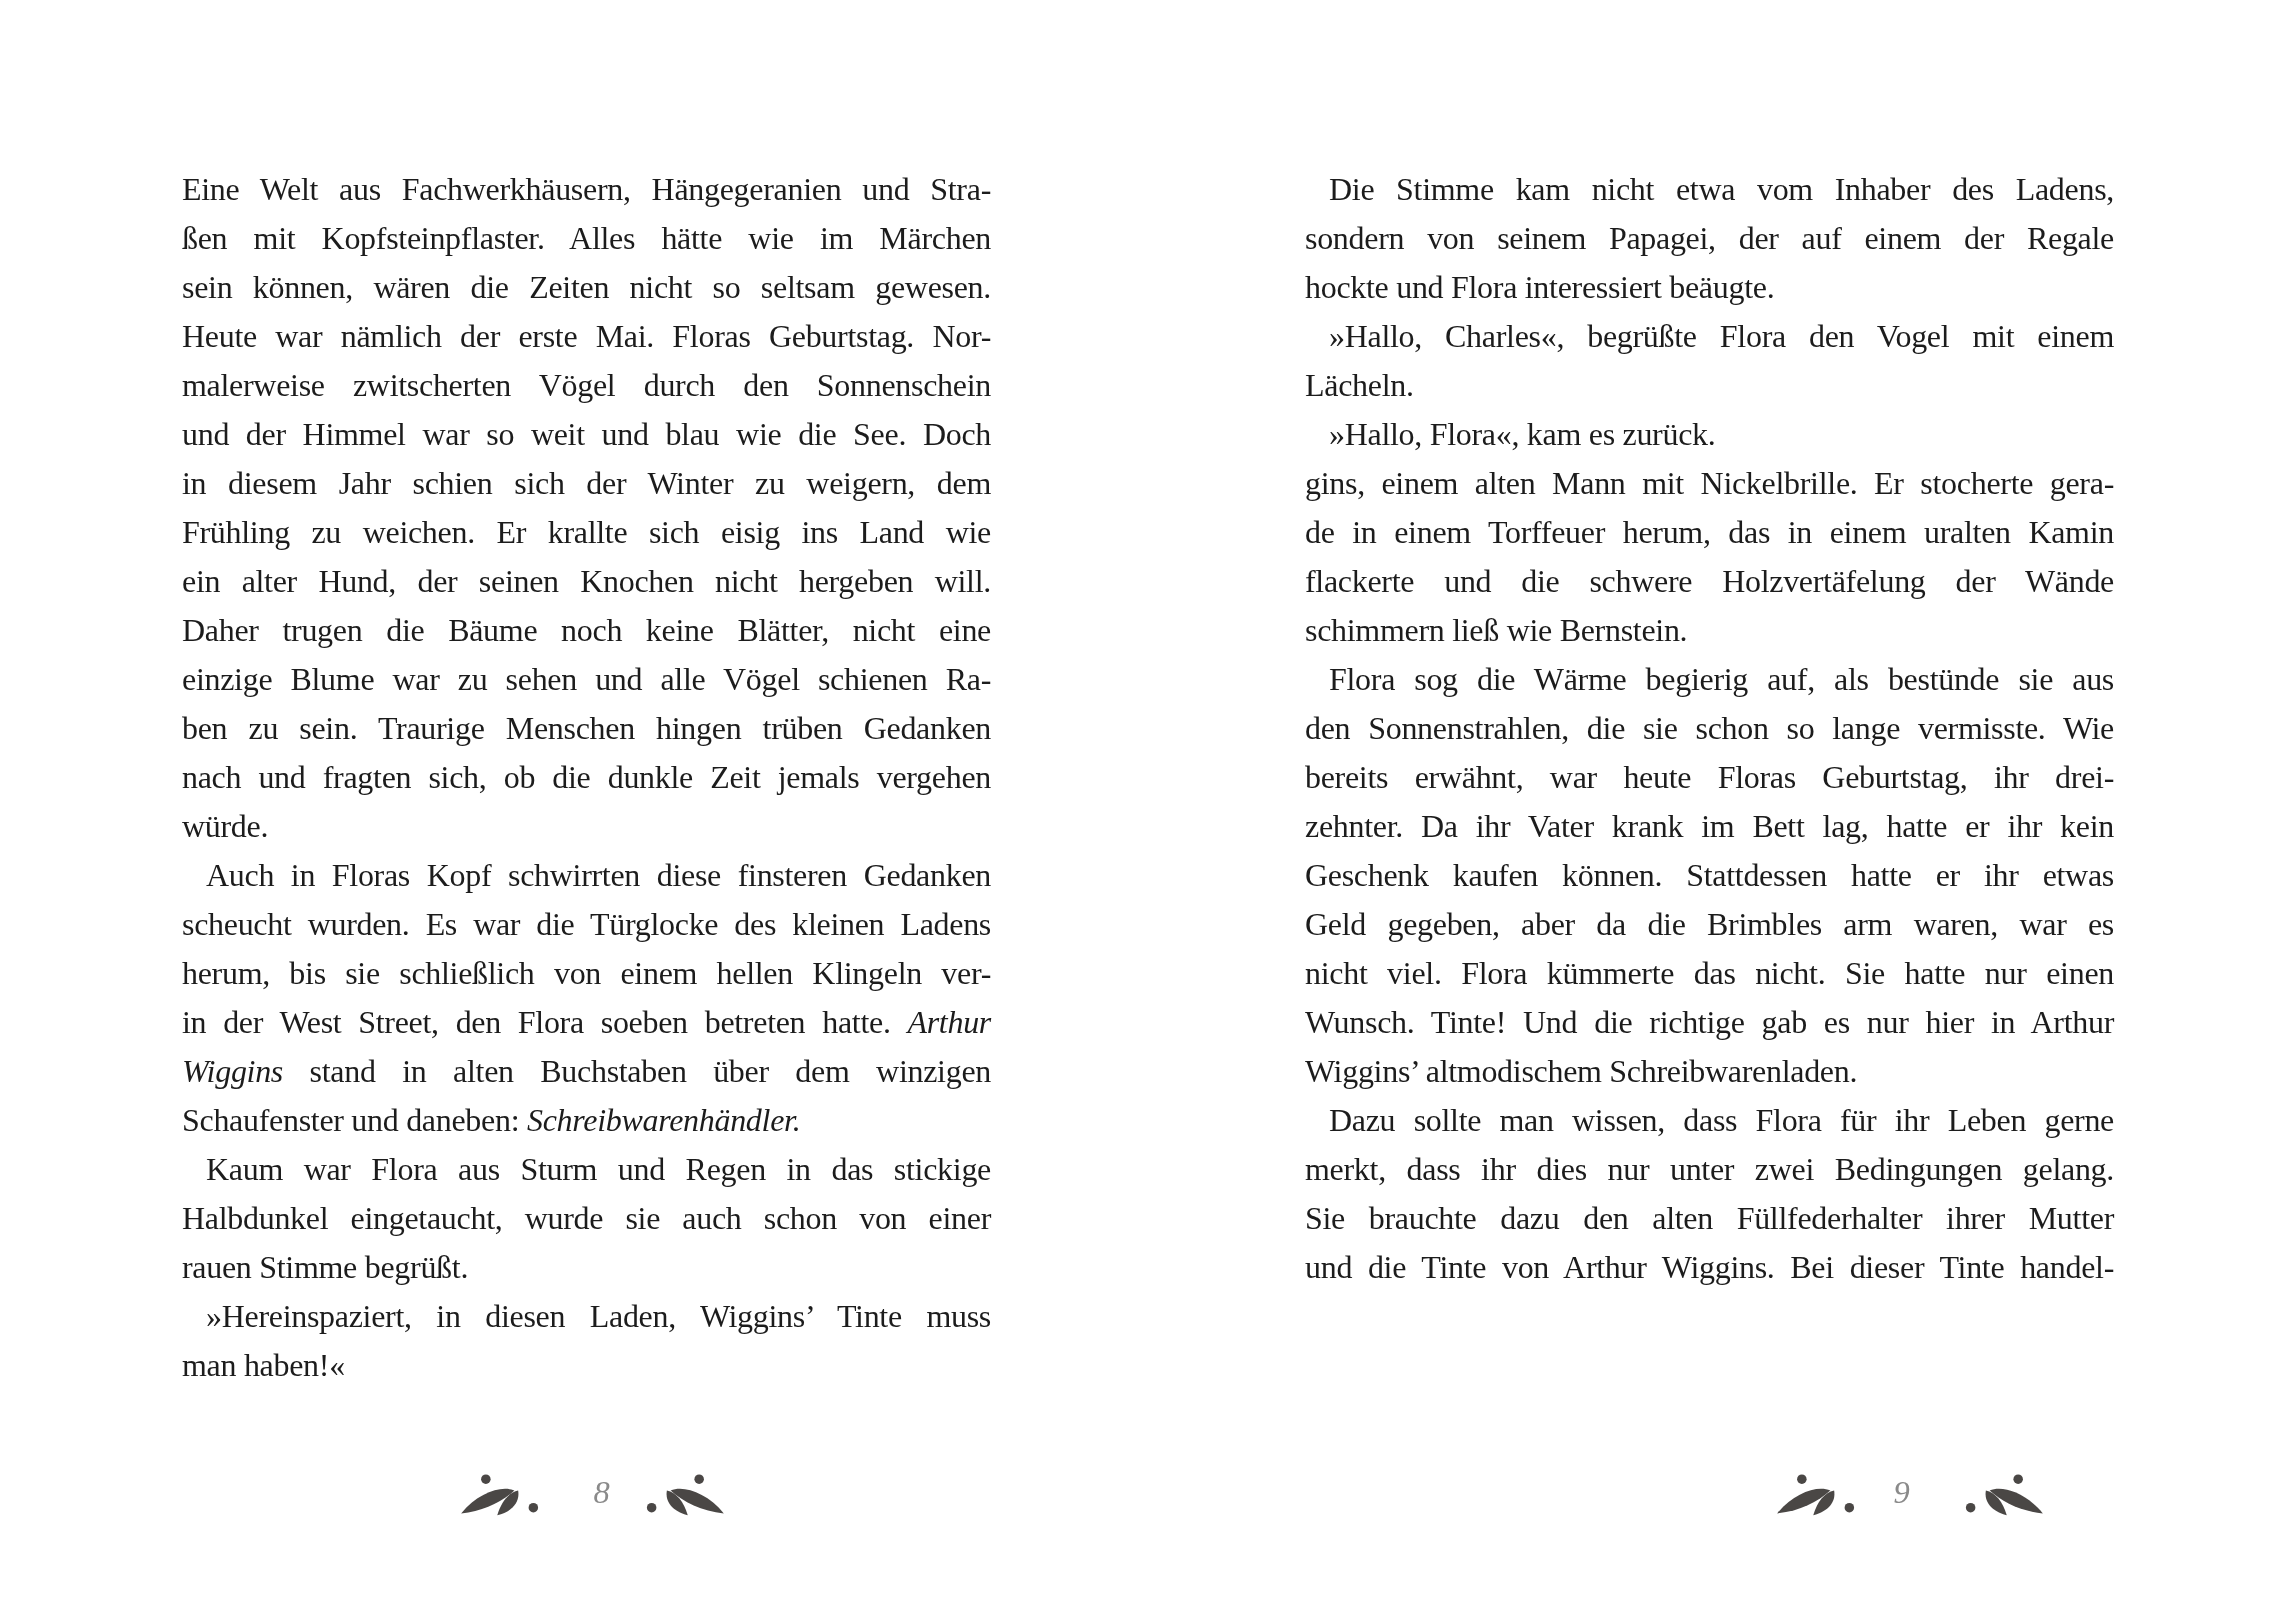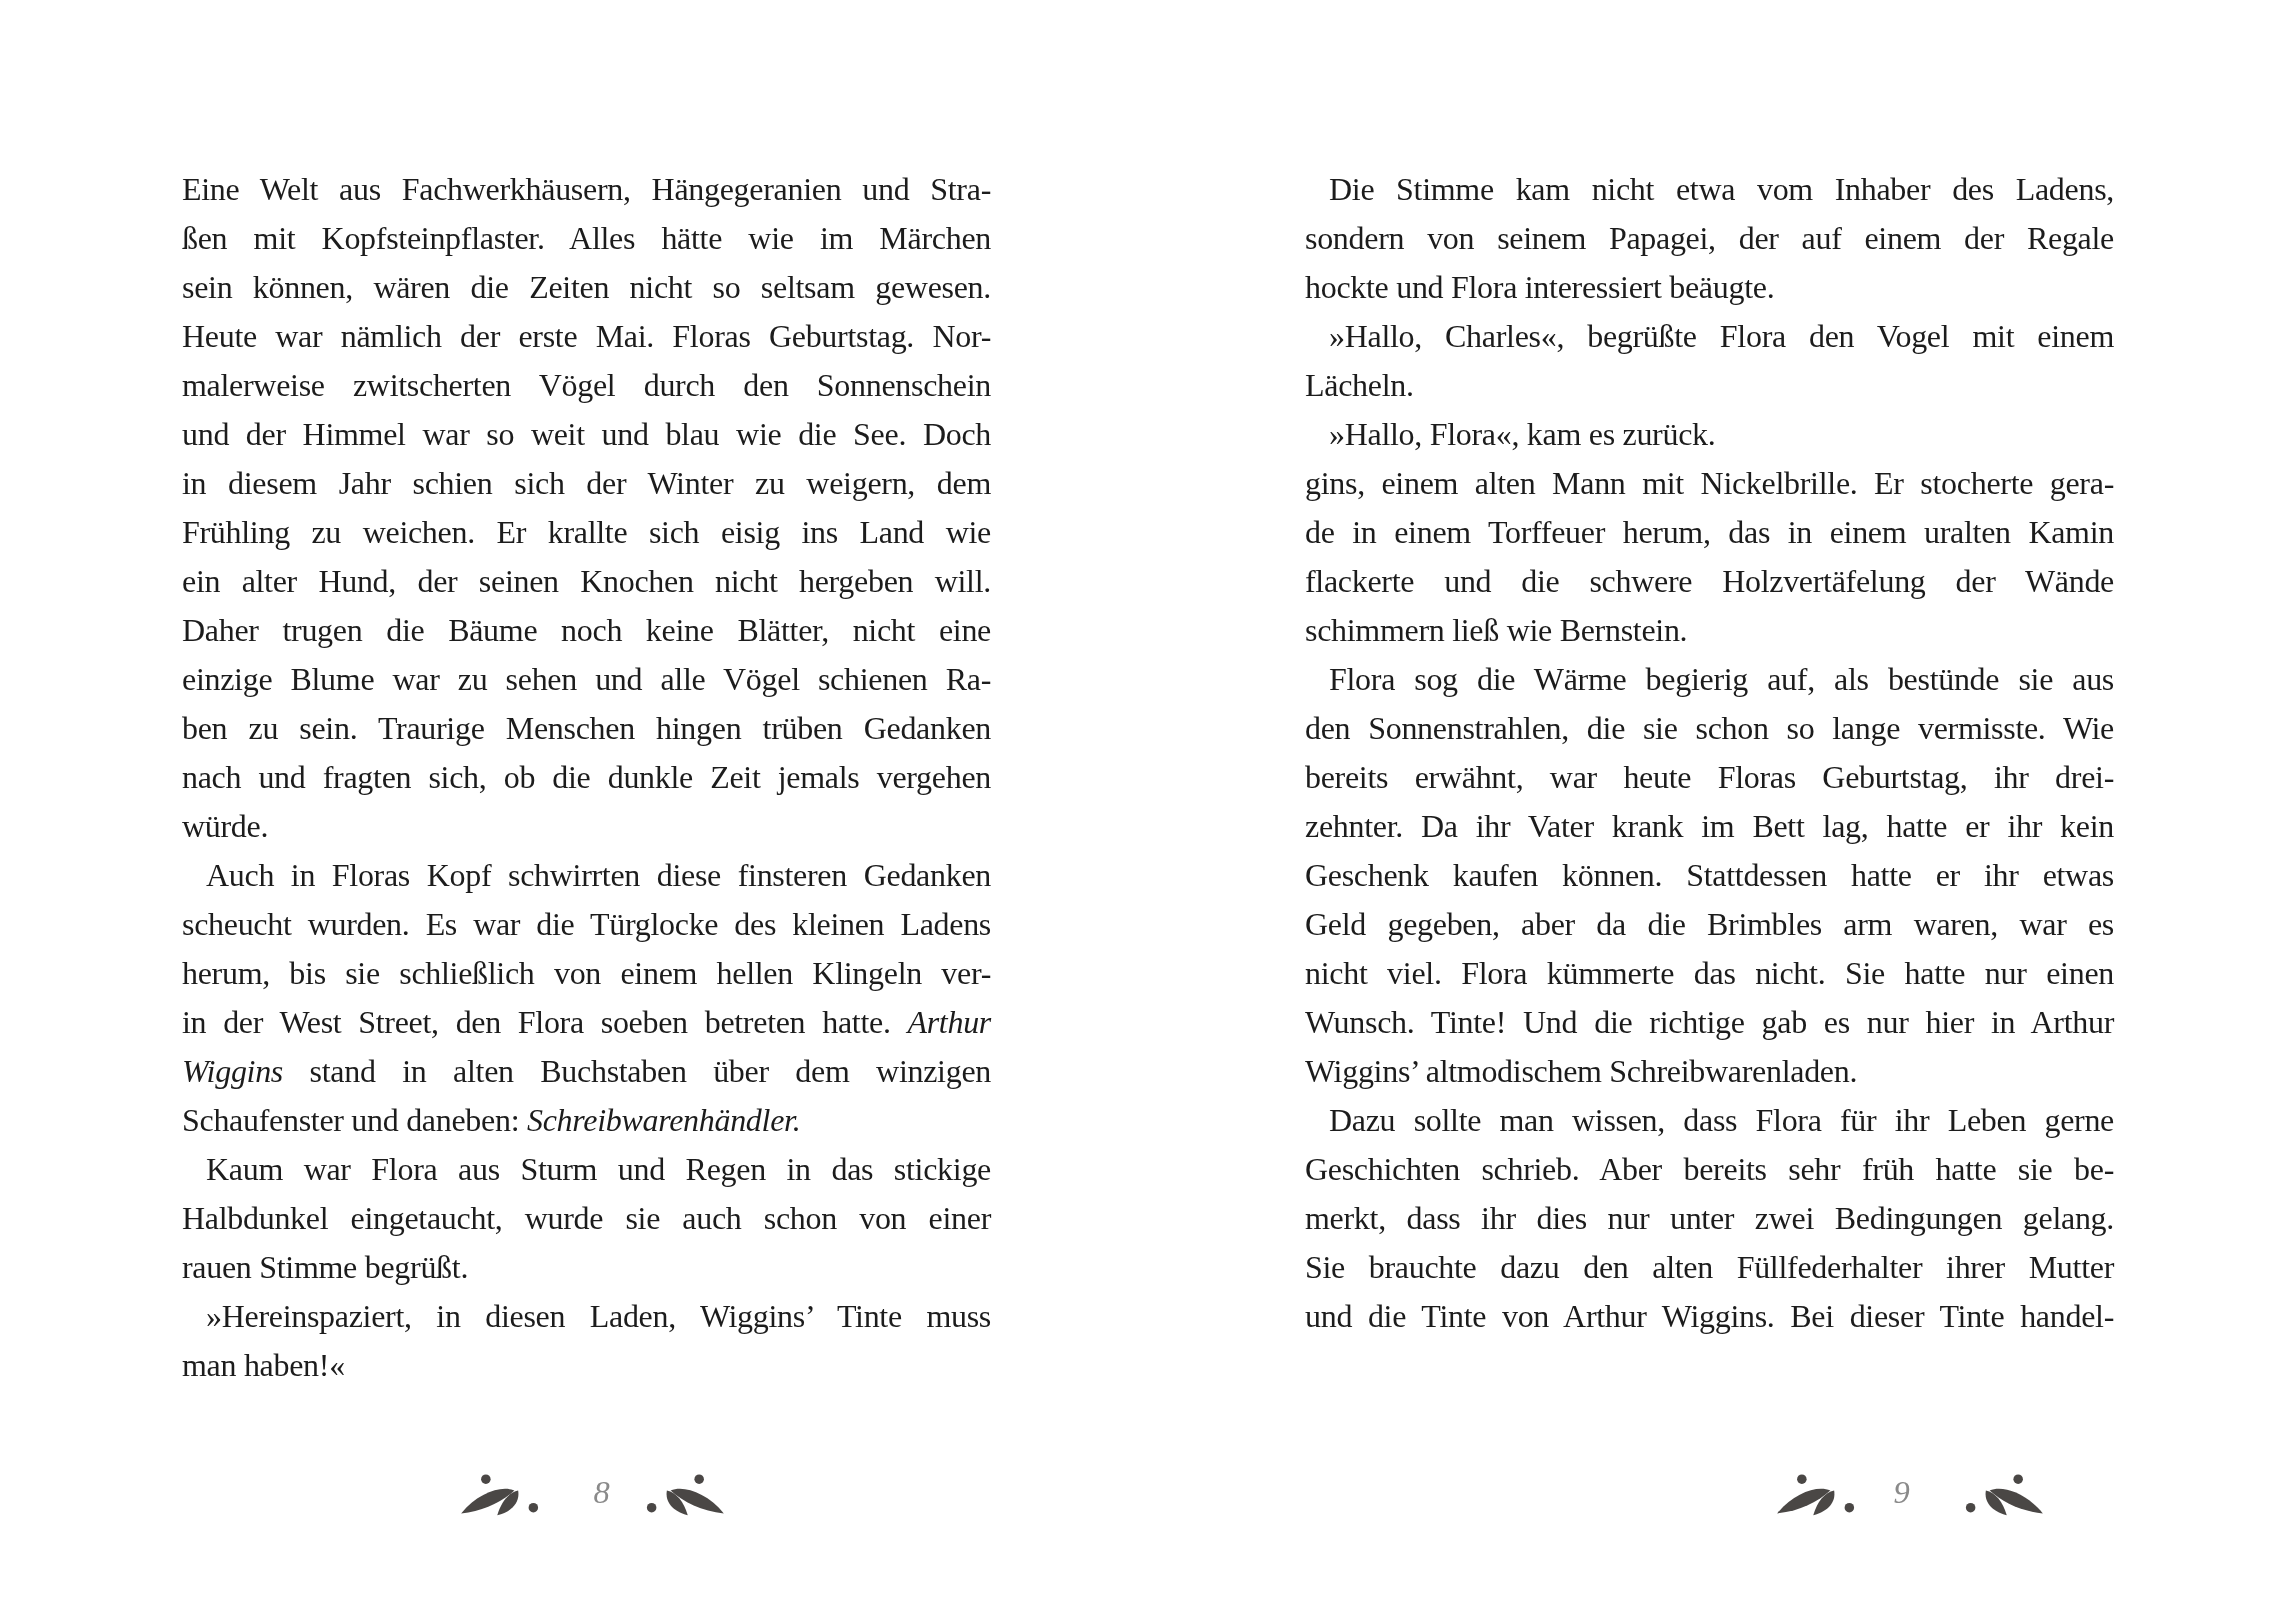--- a/index.html
+++ b/index.html
@@ -91,21 +91,20 @@
     <div class="line indent">Flora sog die Wärme begierig auf, als bestünde sie aus</div>
     <div class="line">den Sonnenstrahlen, die sie schon so lange vermisste. Wie</div>
     <div class="line">bereits erwähnt, war heute Floras Geburtstag, ihr drei-</div>
     <div class="line">zehnter. Da ihr Vater krank im Bett lag, hatte er ihr kein</div>
     <div class="line">Geschenk kaufen können. Stattdessen hatte er ihr etwas</div>
     <div class="line">Geld gegeben, aber da die Brimbles arm waren, war es</div>
     <div class="line">nicht viel. Flora kümmerte das nicht. Sie hatte nur einen</div>
     <div class="line">Wunsch. Tinte! Und die richtige gab es nur hier in Arthur</div>
     <div class="line last">Wiggins’ altmodischem Schreibwarenladen.</div>
     <div class="line indent">Dazu sollte man wissen, dass Flora für ihr Leben gerne</div>
-    <div class="line">Geschichten schrieb. Aber bereits sehr früh hatte sie be-</div>
     <div class="line">merkt, dass ihr dies nur unter zwei Bedingungen gelang.</div>
     <div class="line">Sie brauchte dazu den alten Füllfederhalter ihrer Mutter</div>
     <div class="line">und die Tinte von Arthur Wiggins. Bei dieser Tinte handel-</div>
   </div>
   <div class="footer">
     <svg class="orn l" viewBox="0 0 90 60">
       <path d="M2 52 C 20 30, 45 22, 58 28 C 45 40, 25 50, 2 52 Z" fill="#4a4745"></path>
       <path d="M40 54 C 44 40, 52 30, 62 28 C 64 40, 56 50, 40 54 Z" fill="#4a4745"></path>
       <circle cx="28" cy="16" r="5" fill="#4a4745"></circle>
       <circle cx="78" cy="46" r="5" fill="#4a4745"></circle>

